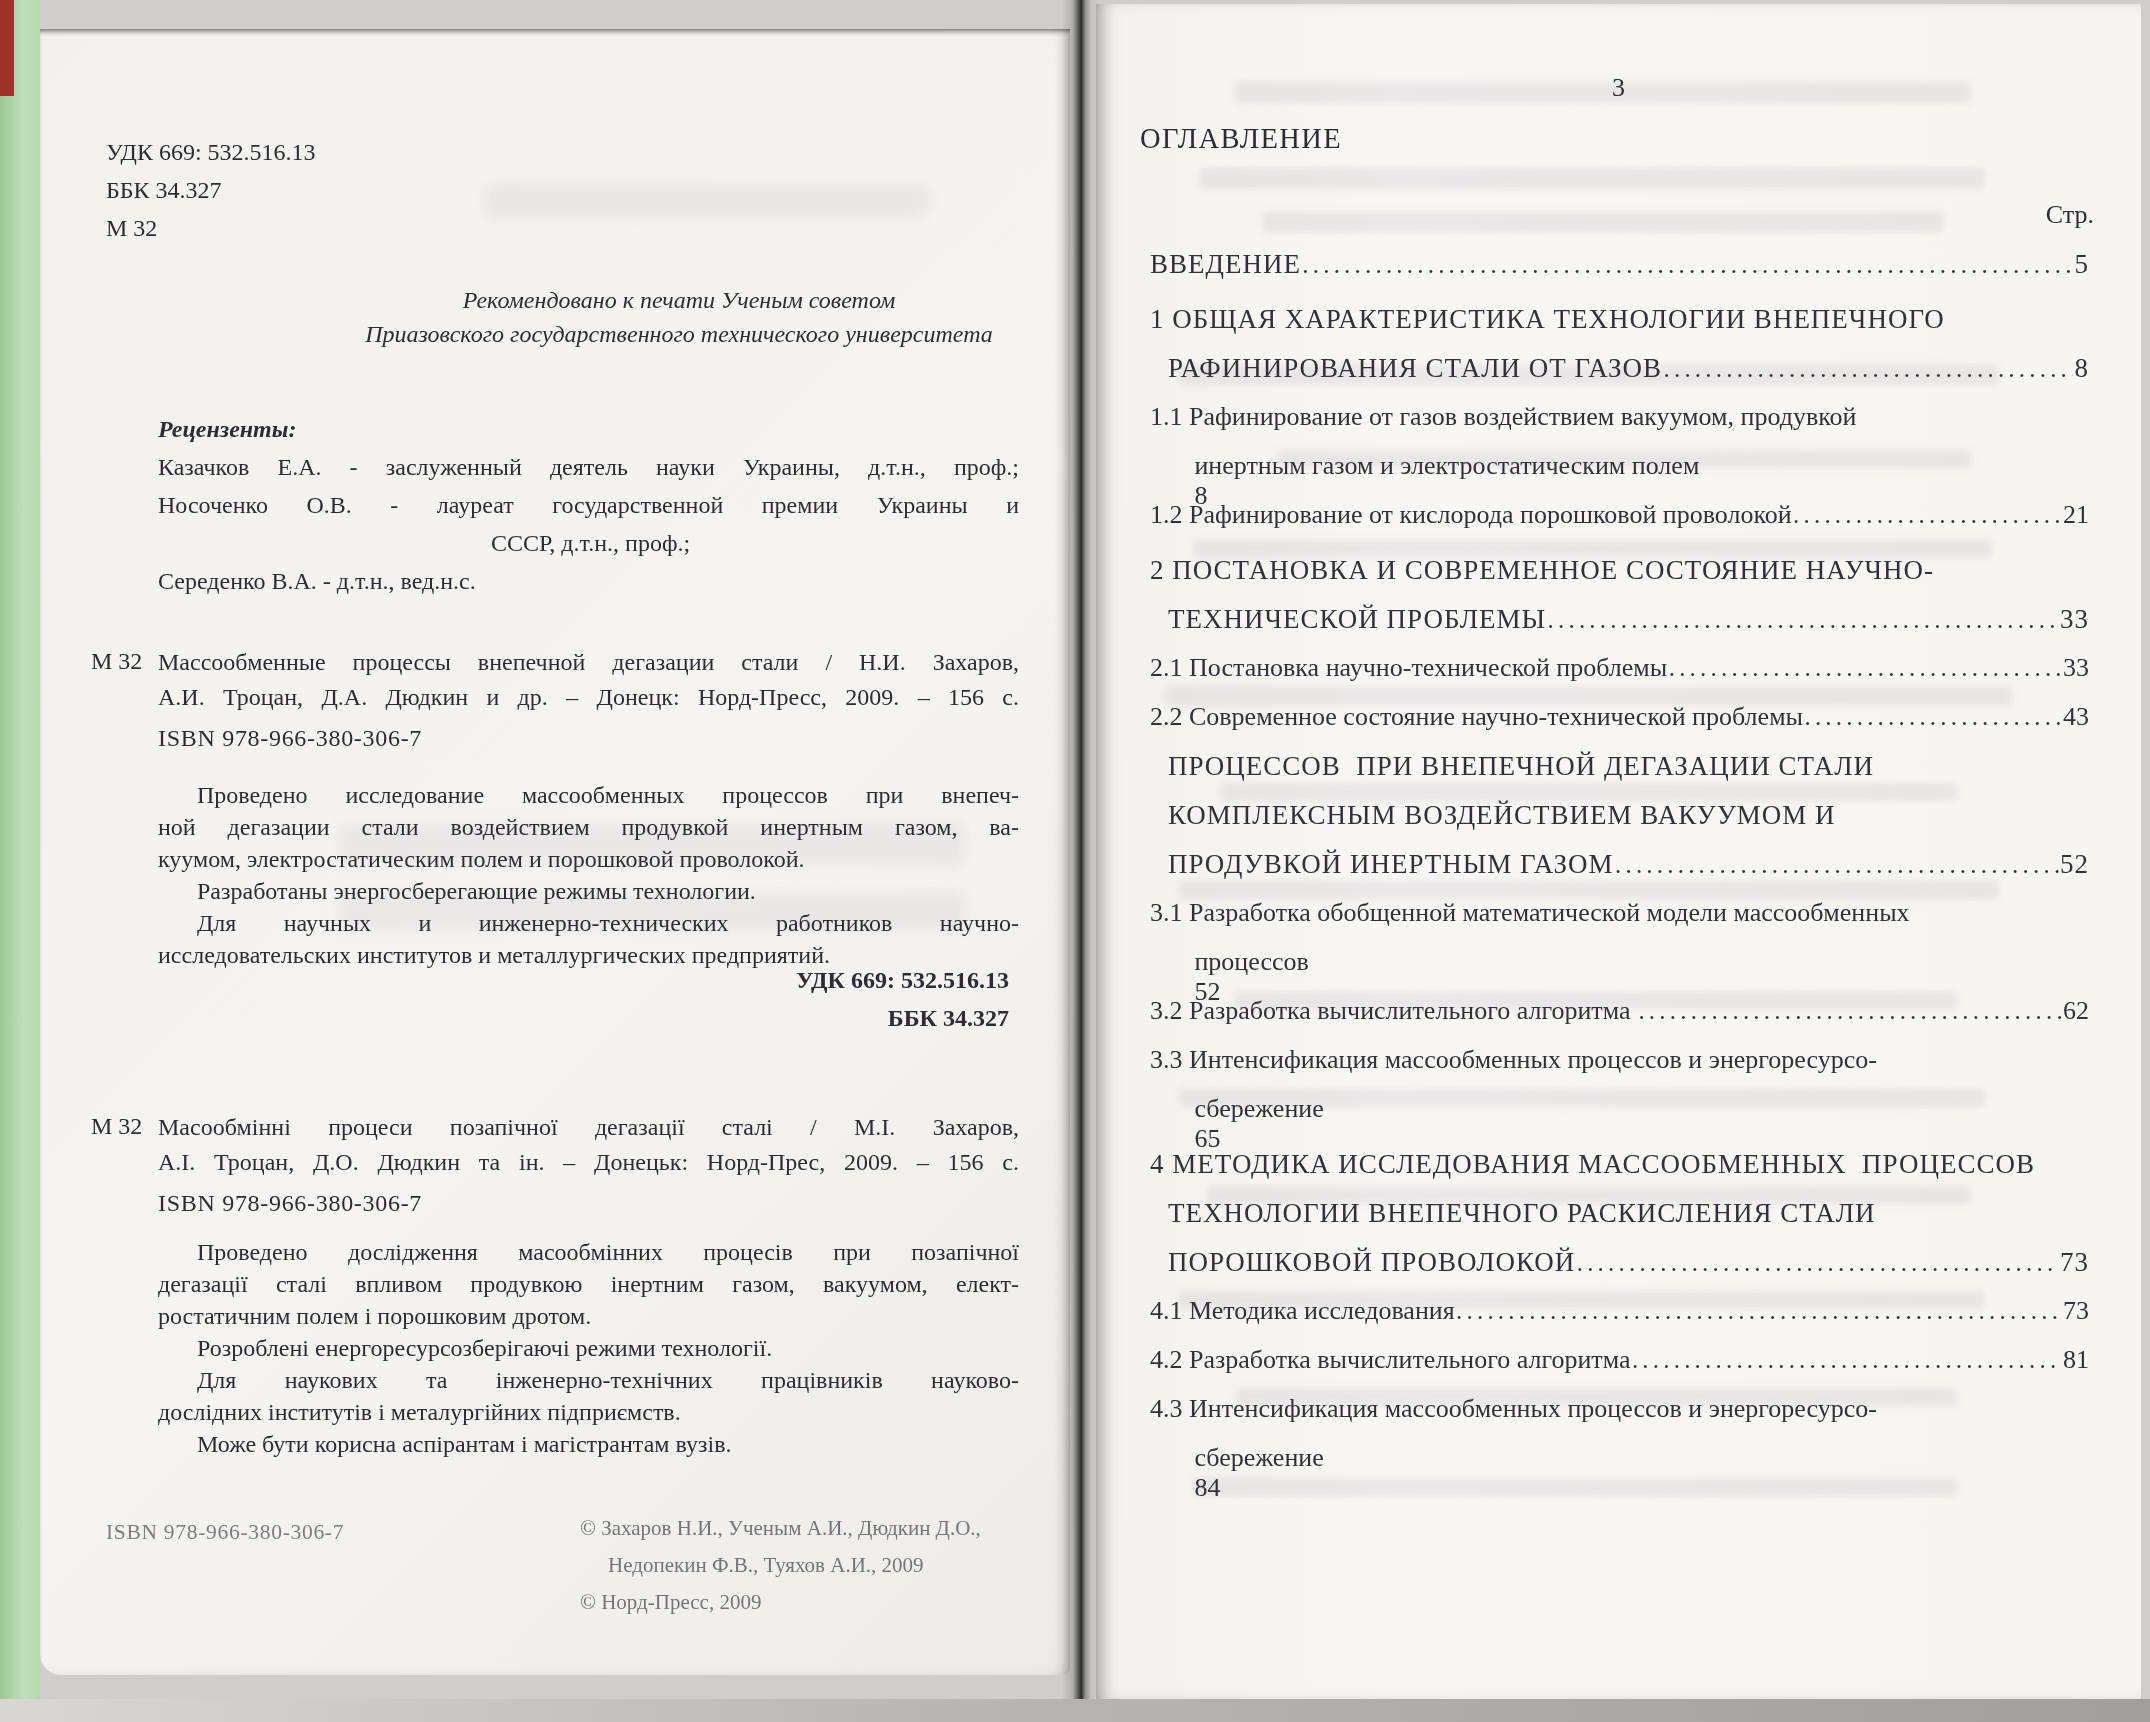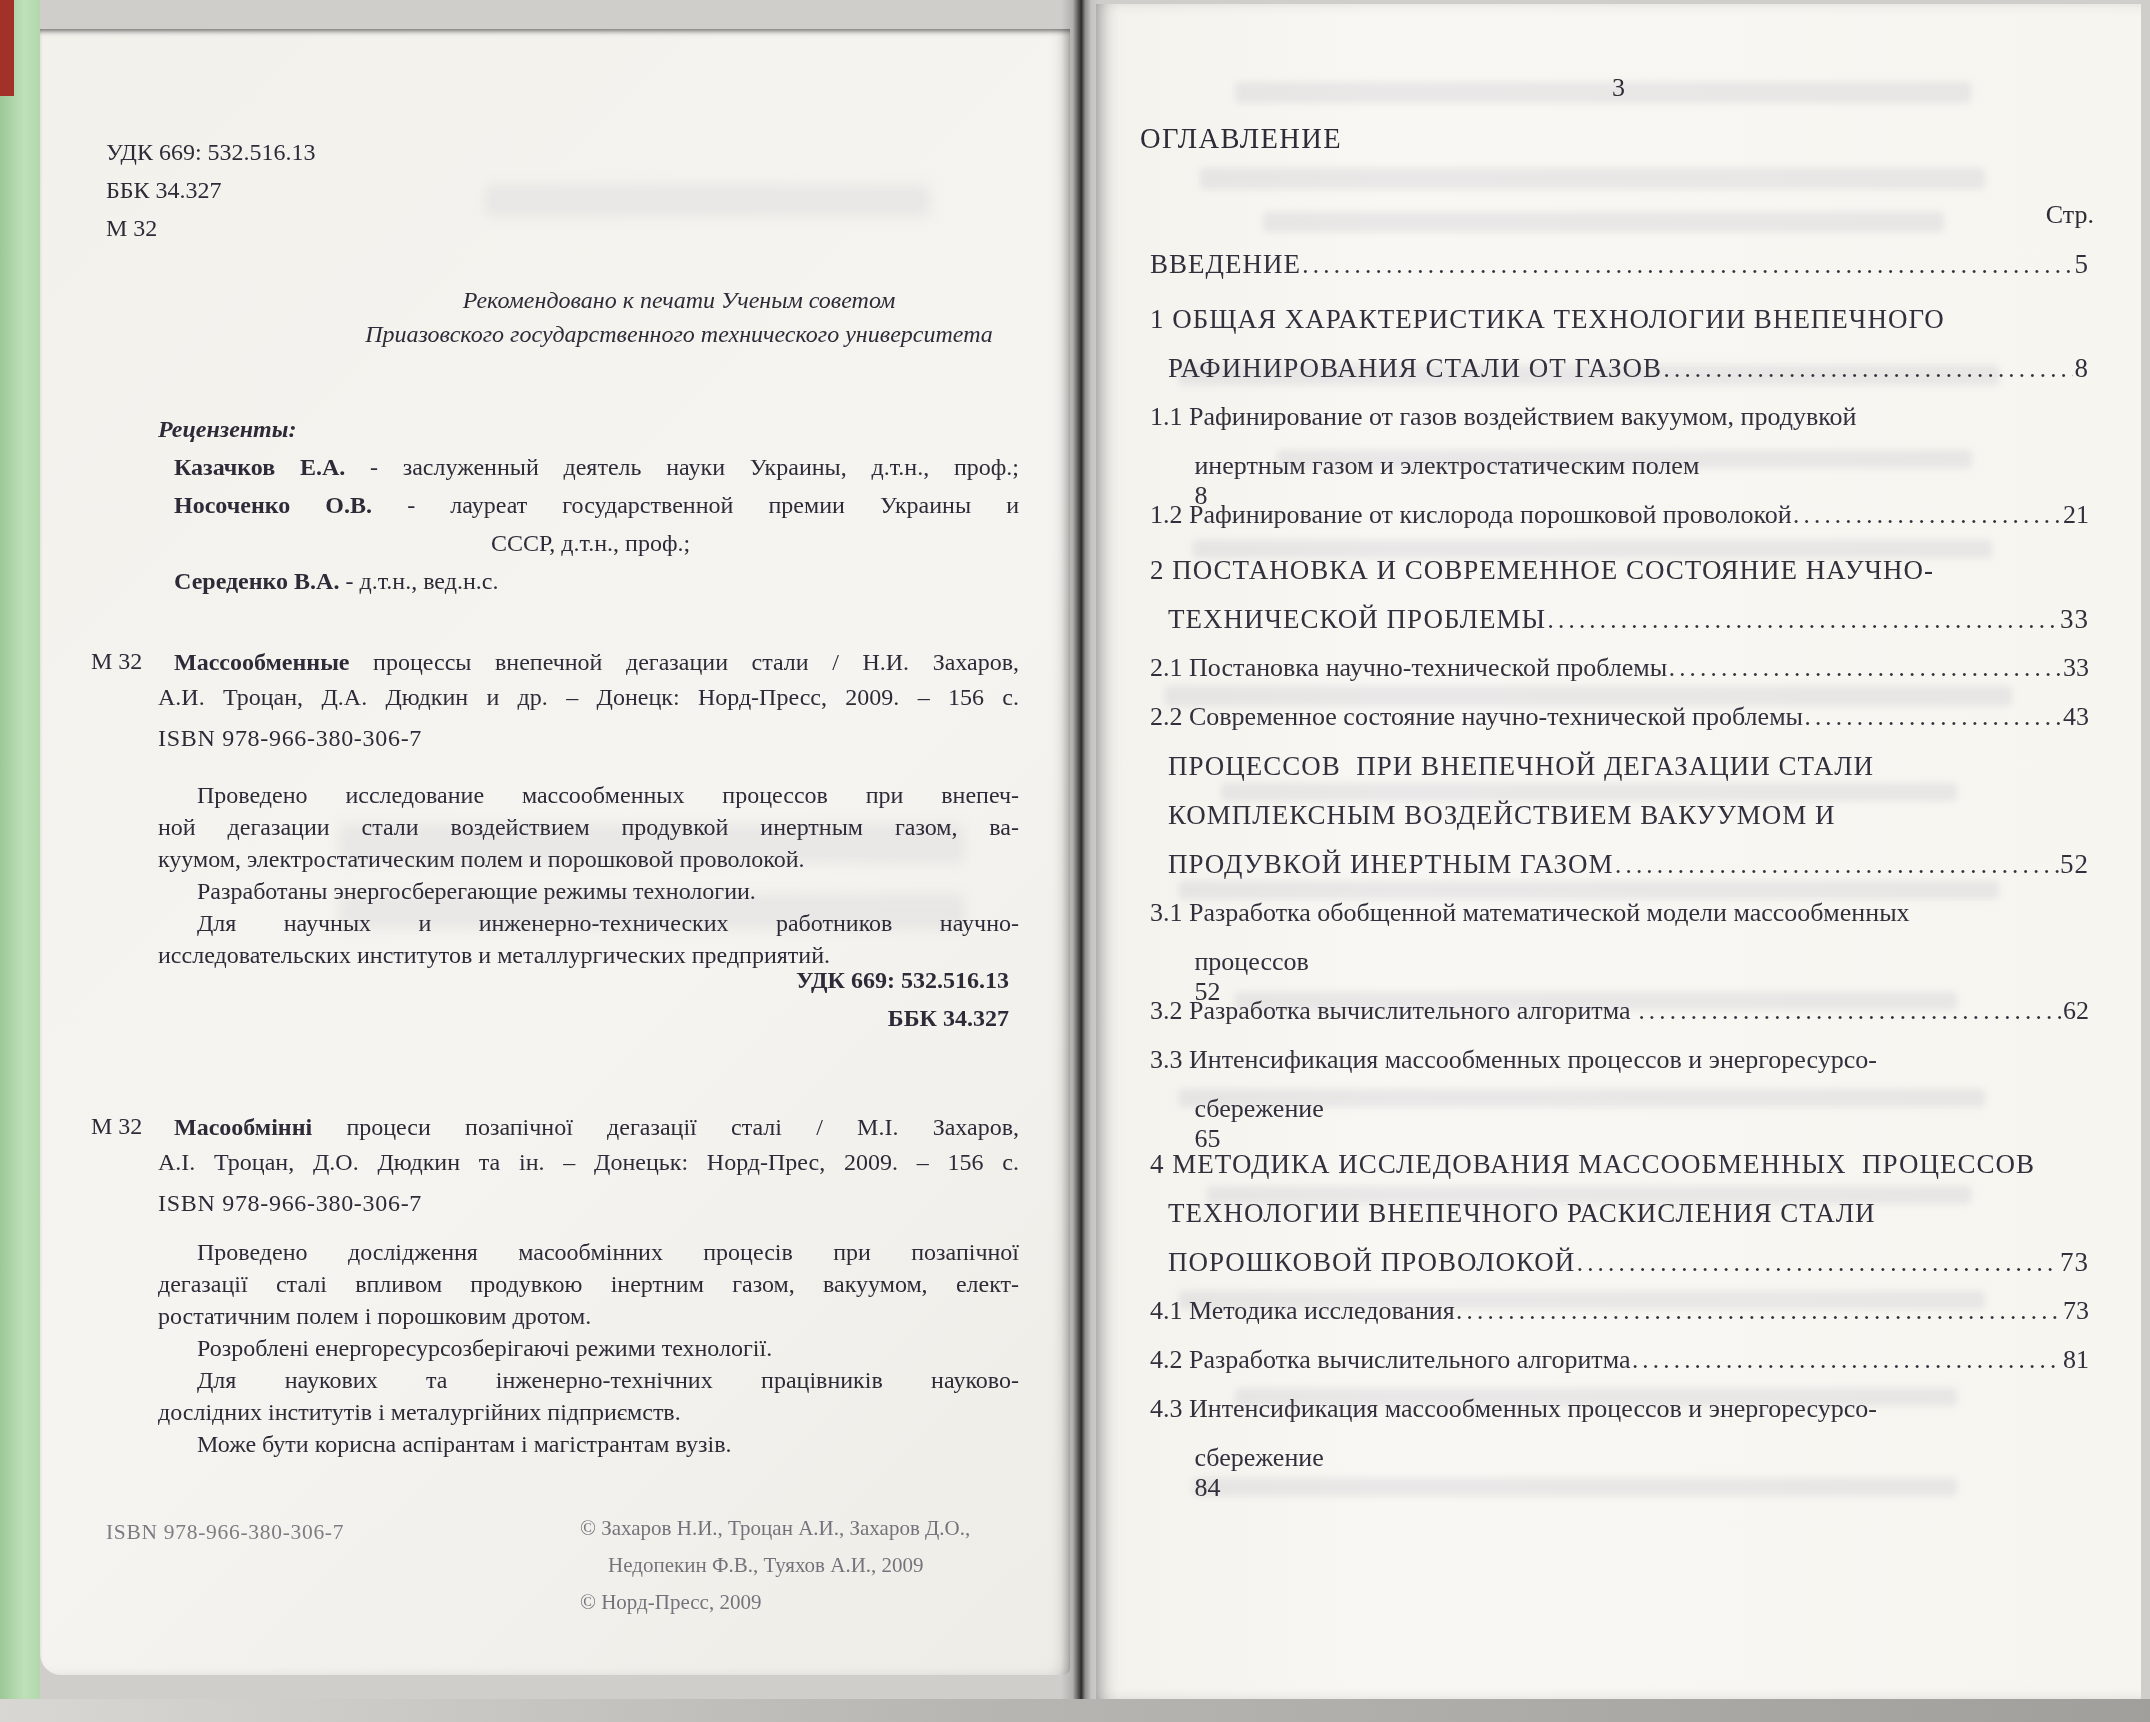--- a/index.html
+++ b/index.html
@@ -26,21 +26,21 @@
     background:linear-gradient(90deg,#f3f2ed 0%,#f8f7f3 28%,#f6f5f0 100%);
     box-shadow: inset 14px 0 19.5px -11px rgba(40,40,40,.5);
   }
   .gutter { position:absolute; left:1061px; top:0; width:39px; height:1699px; z-index:5;
     background:linear-gradient(90deg, rgba(80,80,80,0) 0%, rgba(70,70,70,.22) 30%,
       #2b2b2b 52%, rgba(90,90,90,.55) 62%, rgba(130,130,130,.12) 78%, rgba(0,0,0,0) 100%); }
 
   
   .abs { position:absolute; }
   .jl { text-align:justify; text-align-last:justify; }
-  b { font-weight:bold;margin-left:16px; }
+  b { font-weight:normal; }
 
   
   .left-page { font-size:24px; line-height:33px; }
   .udk-top { left:66px; top:104px; line-height:38px; white-space:pre; }
   .recommend { left:229px; top:254px; width:820px; text-align:center;
     font-style:italic; line-height:34px; }
   .reviewers { left:118px; top:381px; width:861px; line-height:38px; }
   .rev-label { font-style:italic; font-weight:bold; }
   .rev-wrap { padding-left:333px; }
   .cat-code { left:51px; width:63px; }
@@ -131,21 +131,21 @@
         <div class="jl">дегазації сталі впливом продувкою інертним газом, вакуумом, елект-</div>
         <div>ростатичним полем і порошковим дротом.</div>
         <div class="ind ">Розроблені енергоресурсозберігаючі режими технології.</div>
         <div class="ind jl">Для наукових та інженерно-технічних працівників науково-</div>
         <div>дослідних інститутів і металургійних підприємств.</div>
         <div class="ind ">Може бути корисна аспірантам і магістрантам вузів.</div>
       </div>
 
     <div class="abs footer-isbn">ISBN 978-966-380-306-7</div>
     <div class="abs copyright">
-      <div>© Захаров Н.И., Троцан А.И., Захаров Д.О.,</div>
+      <div>© Захаров Н.И., Ученым А.И., Дюдкин Д.О.,</div>
       <div class="cwrap">Недопекин Ф.В., Туяхов А.И., 2009</div>
       <div>© Норд-Пресс, 2009</div>
     </div>
   </div>
 
   <div class="right-page">
     <div class="ghost" style="left:139px;top:78px;width:736px;height:21px;"></div>
     <div class="ghost" style="left:104px;top:164px;width:785px;height:21px;"></div>
     <div class="ghost" style="left:167px;top:208px;width:681px;height:19.5px;"></div>
     <div class="ghost" style="left:83px;top:361px;width:820px;height:19.5px;"></div>

